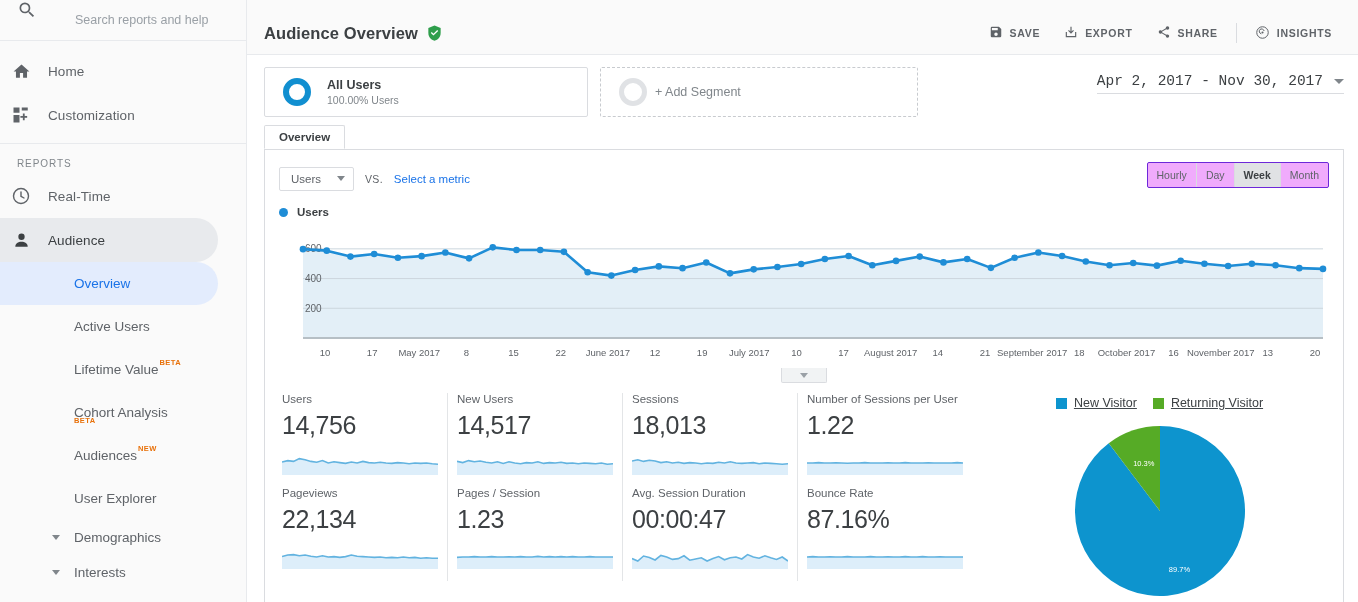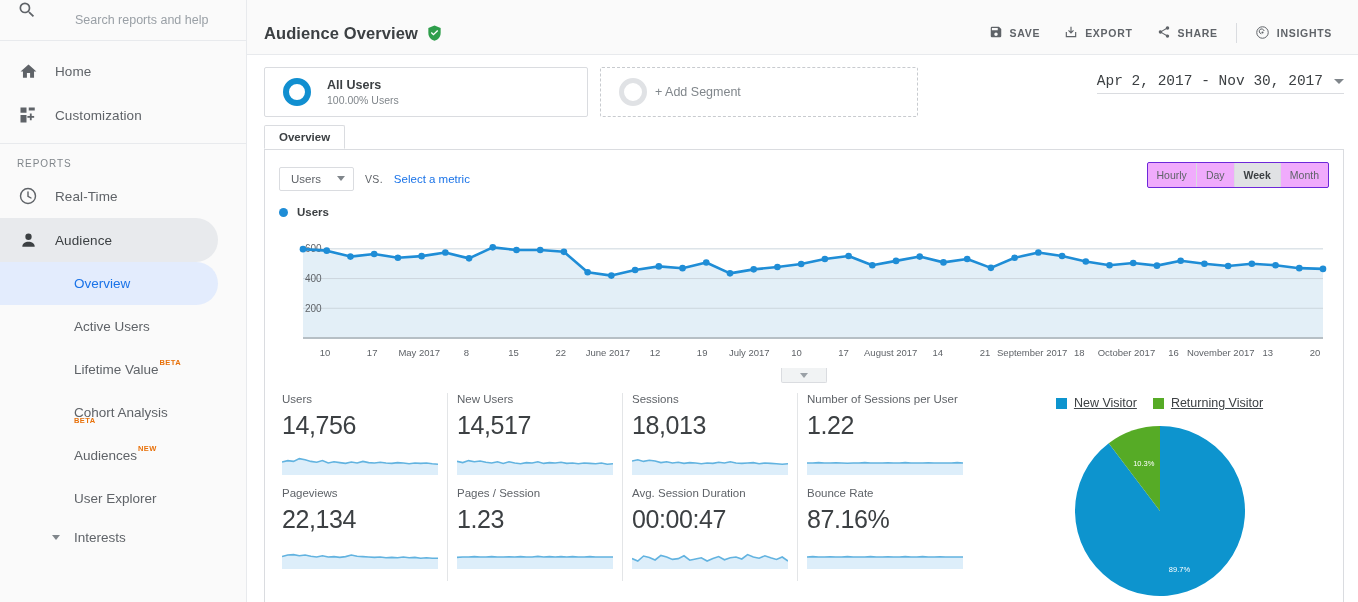--- a/index.html
+++ b/index.html
@@ -32,21 +32,21 @@
     border: none; outline: none; background: transparent;
     font-family: "Liberation Sans", sans-serif;
     font-size: 12.5px; color: #5f6368;
     margin-left: 38px; width: 150px;
   }
   .search-input::placeholder { color: #9aa0a6; }
 
   .nav-top { padding-top: 8px; padding-bottom: 6px; border-bottom: 1px solid #e8eaed; }
   .nav-item {
     display: flex; align-items: center;
-    height: 44px; padding-left: 17px;
+    height: 44px; padding-left: 10px;
     cursor: pointer; position: relative;
   }
   .nav-item .nicon { width: 22px; flex: 0 0 22px; display:flex; align-items:center; justify-content:center; }
   .nav-item .nlabel {
     margin-left: 16px; font-size: 13.5px; color: #5f6368;
     letter-spacing: .1px;
   }
   .nav-item.section-active {
     background: #e8eaed;
     border-radius: 0 22px 22px 0;
@@ -347,20 +347,24 @@
     <div class="sub-item">
       <span class="sub-txt">
         <span>Audiences</span>
         <span class="badge">NEW</span>
       </span>
     </div>
     <div class="sub-item">
       <span class="sub-txt">User Explorer</span>
     </div>
 
+    <div class="group-item">
+      <span class="caret"></span>
+      <span>Demographics</span>
+    </div>
     <div class="group-item">
       <span class="caret"></span>
       <span>Interests</span>
     </div>
     <div class="group-item">
       
       
     </div>
 
   </div>

